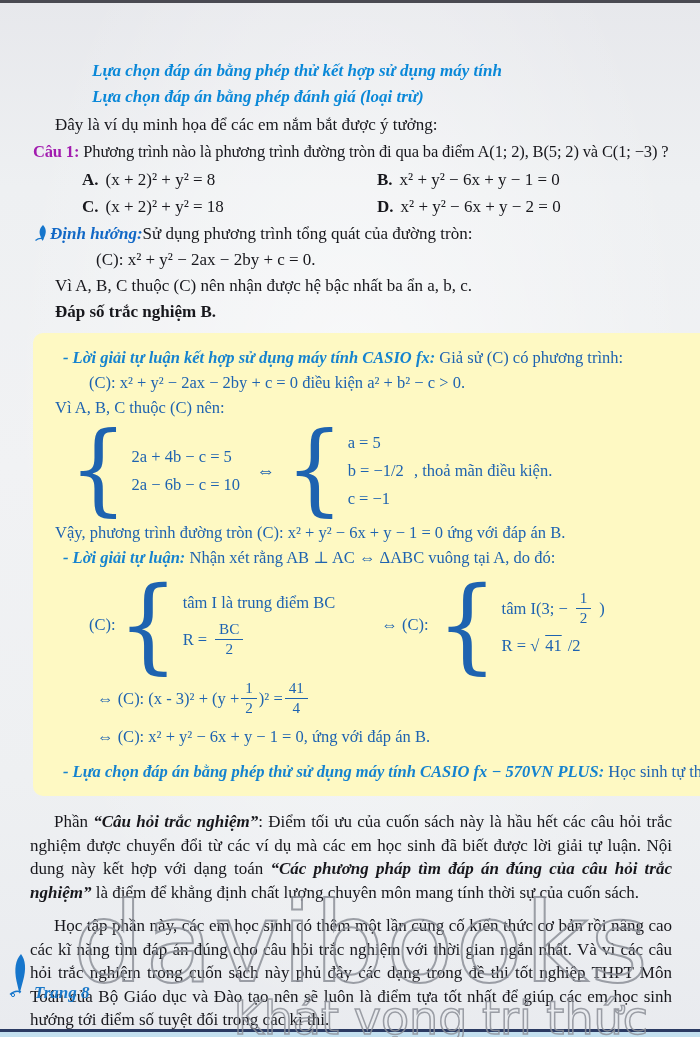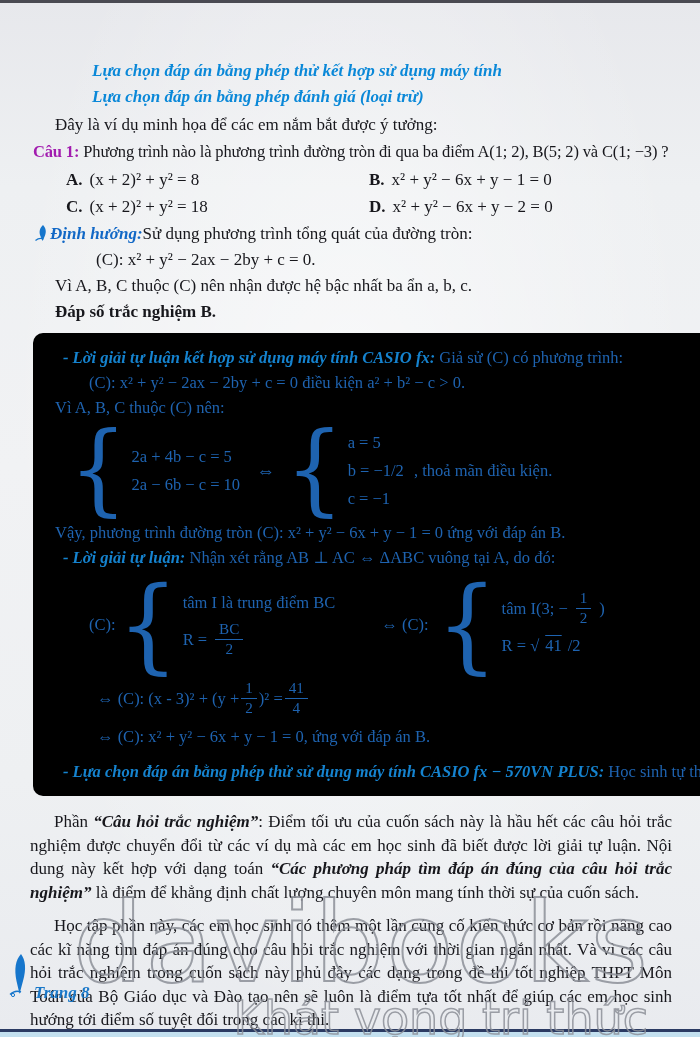--- a/index.html
+++ b/index.html
@@ -16,34 +16,34 @@
   .scan-edge-bottom{ position:absolute; bottom:0; left:0; width:100%; height:8px;
       background:#c3e0ef; border-top:3px solid #2b3b63; }
 
   .content{ position:relative; z-index:2; padding:58px 28px 0 30px; font-size:17px; line-height:26px; }
 
   .blue-head{ color:#0a88d8; font-weight:bold; font-style:italic; margin-left:62px; }
   .intro{ margin-left:25px; margin-top:2px; }
 
   .q-line{ margin-top:1px; white-space:nowrap; font-size:16.5px; letter-spacing:-.15px; }
   .q-label{ color:#a21caf; font-weight:bold; margin-left:3px; }
-  .options{ display:grid; grid-template-columns:1fr 1fr; margin:2px 0 0 36px; row-gap:1px; }
+  .options{ display:grid; grid-template-columns:1fr 1fr; margin:2px 0 0 52px; row-gap:1px; }
   .opt b{ margin-right:7px; }
 
   .orient-row{ margin-top:1px; display:flex; align-items:baseline; margin-left:4px; }
   .orient-label{ color:#1268c6; font-weight:bold; font-style:italic; }
   .mini-pen{ position:relative; top:3px; flex:0 0 auto; }
   .line-eq{ margin-left:66px; }
   .line-note{ margin-left:25px; }
   .line-answer{ margin-left:25px; font-weight:bold; }
 
   
   .solution-box{
     position:relative; margin:8px -28px 0 3px;
-    background:#000000; border-radius:10px 0 0 10px;
+    background:#fef9c3; border-radius:10px 0 0 10px;
     padding:12px 30px 12px 30px;
     color:#1e63b0; font-size:16.5px; line-height:25px;
   }
   .sol-head{ font-weight:bold; font-style:italic; color:#1583cf; }
   .sol-line{ white-space:nowrap; }
   .box-eq{ margin-left:26px; }
   .since{ margin-left:-8px; }
 
   .system{ display:flex; align-items:center; margin:4px 0 4px 6px; }
   .brace{ font-family:"DejaVu Serif",serif; font-weight:200; line-height:1; transform:scaleY(1.08); }

